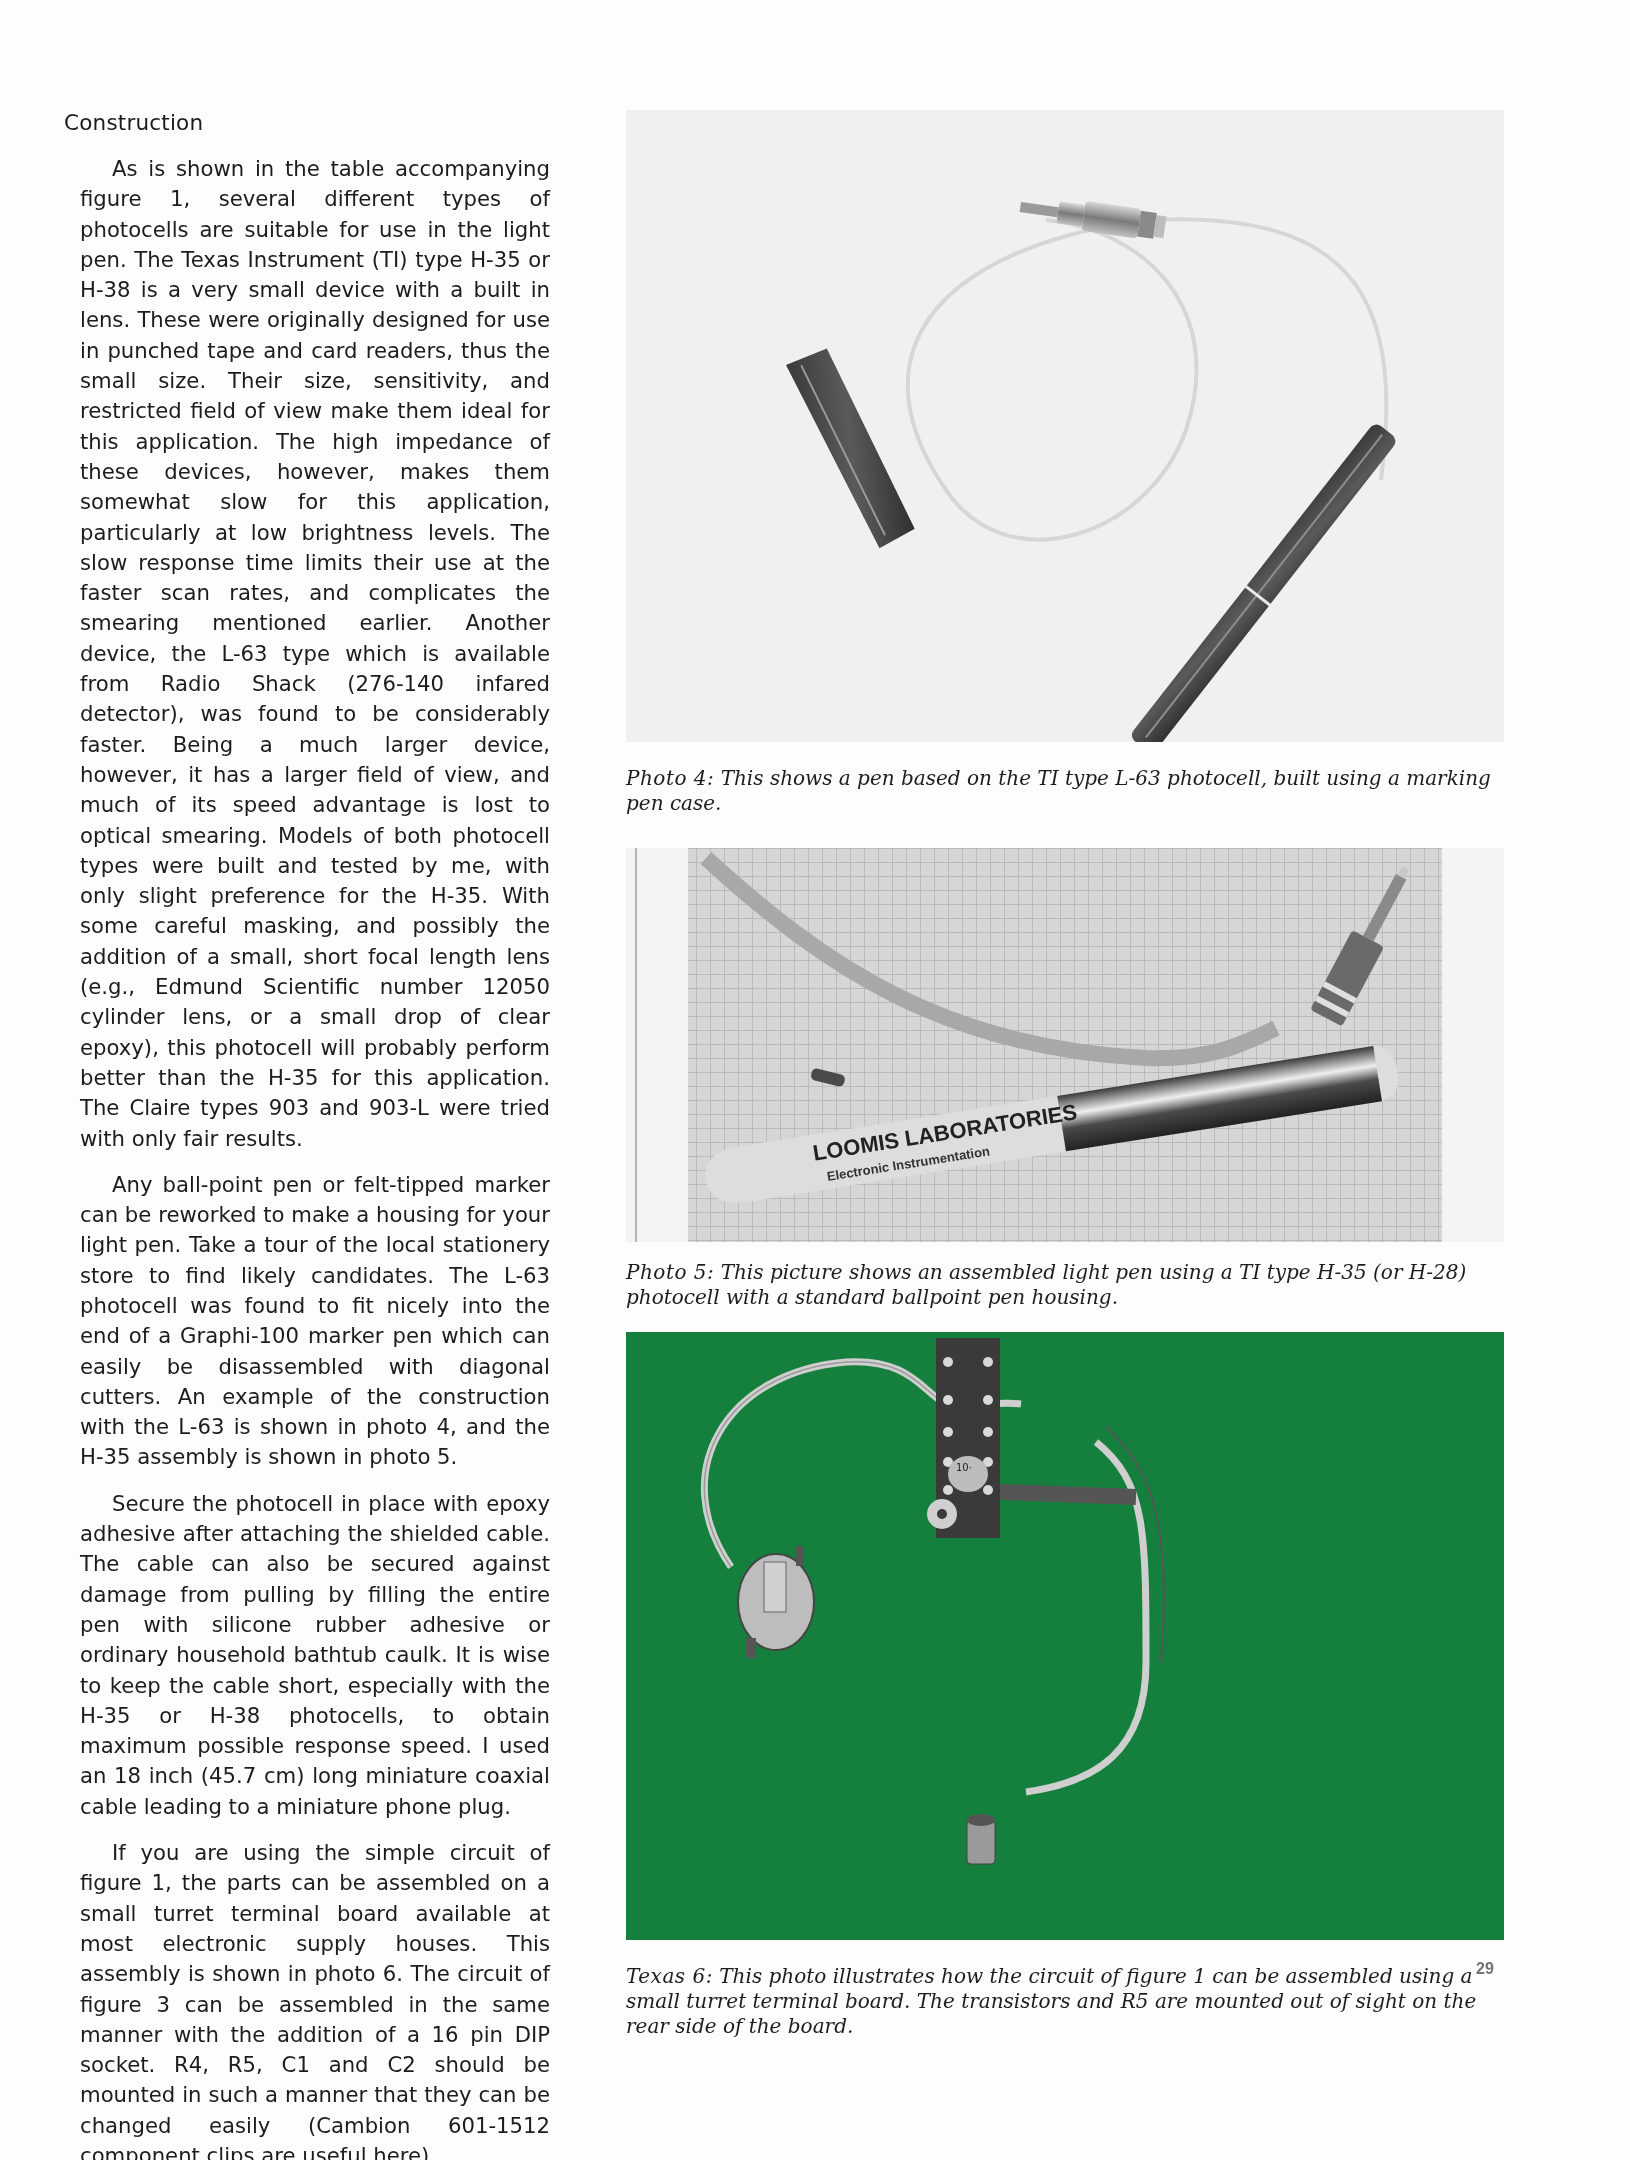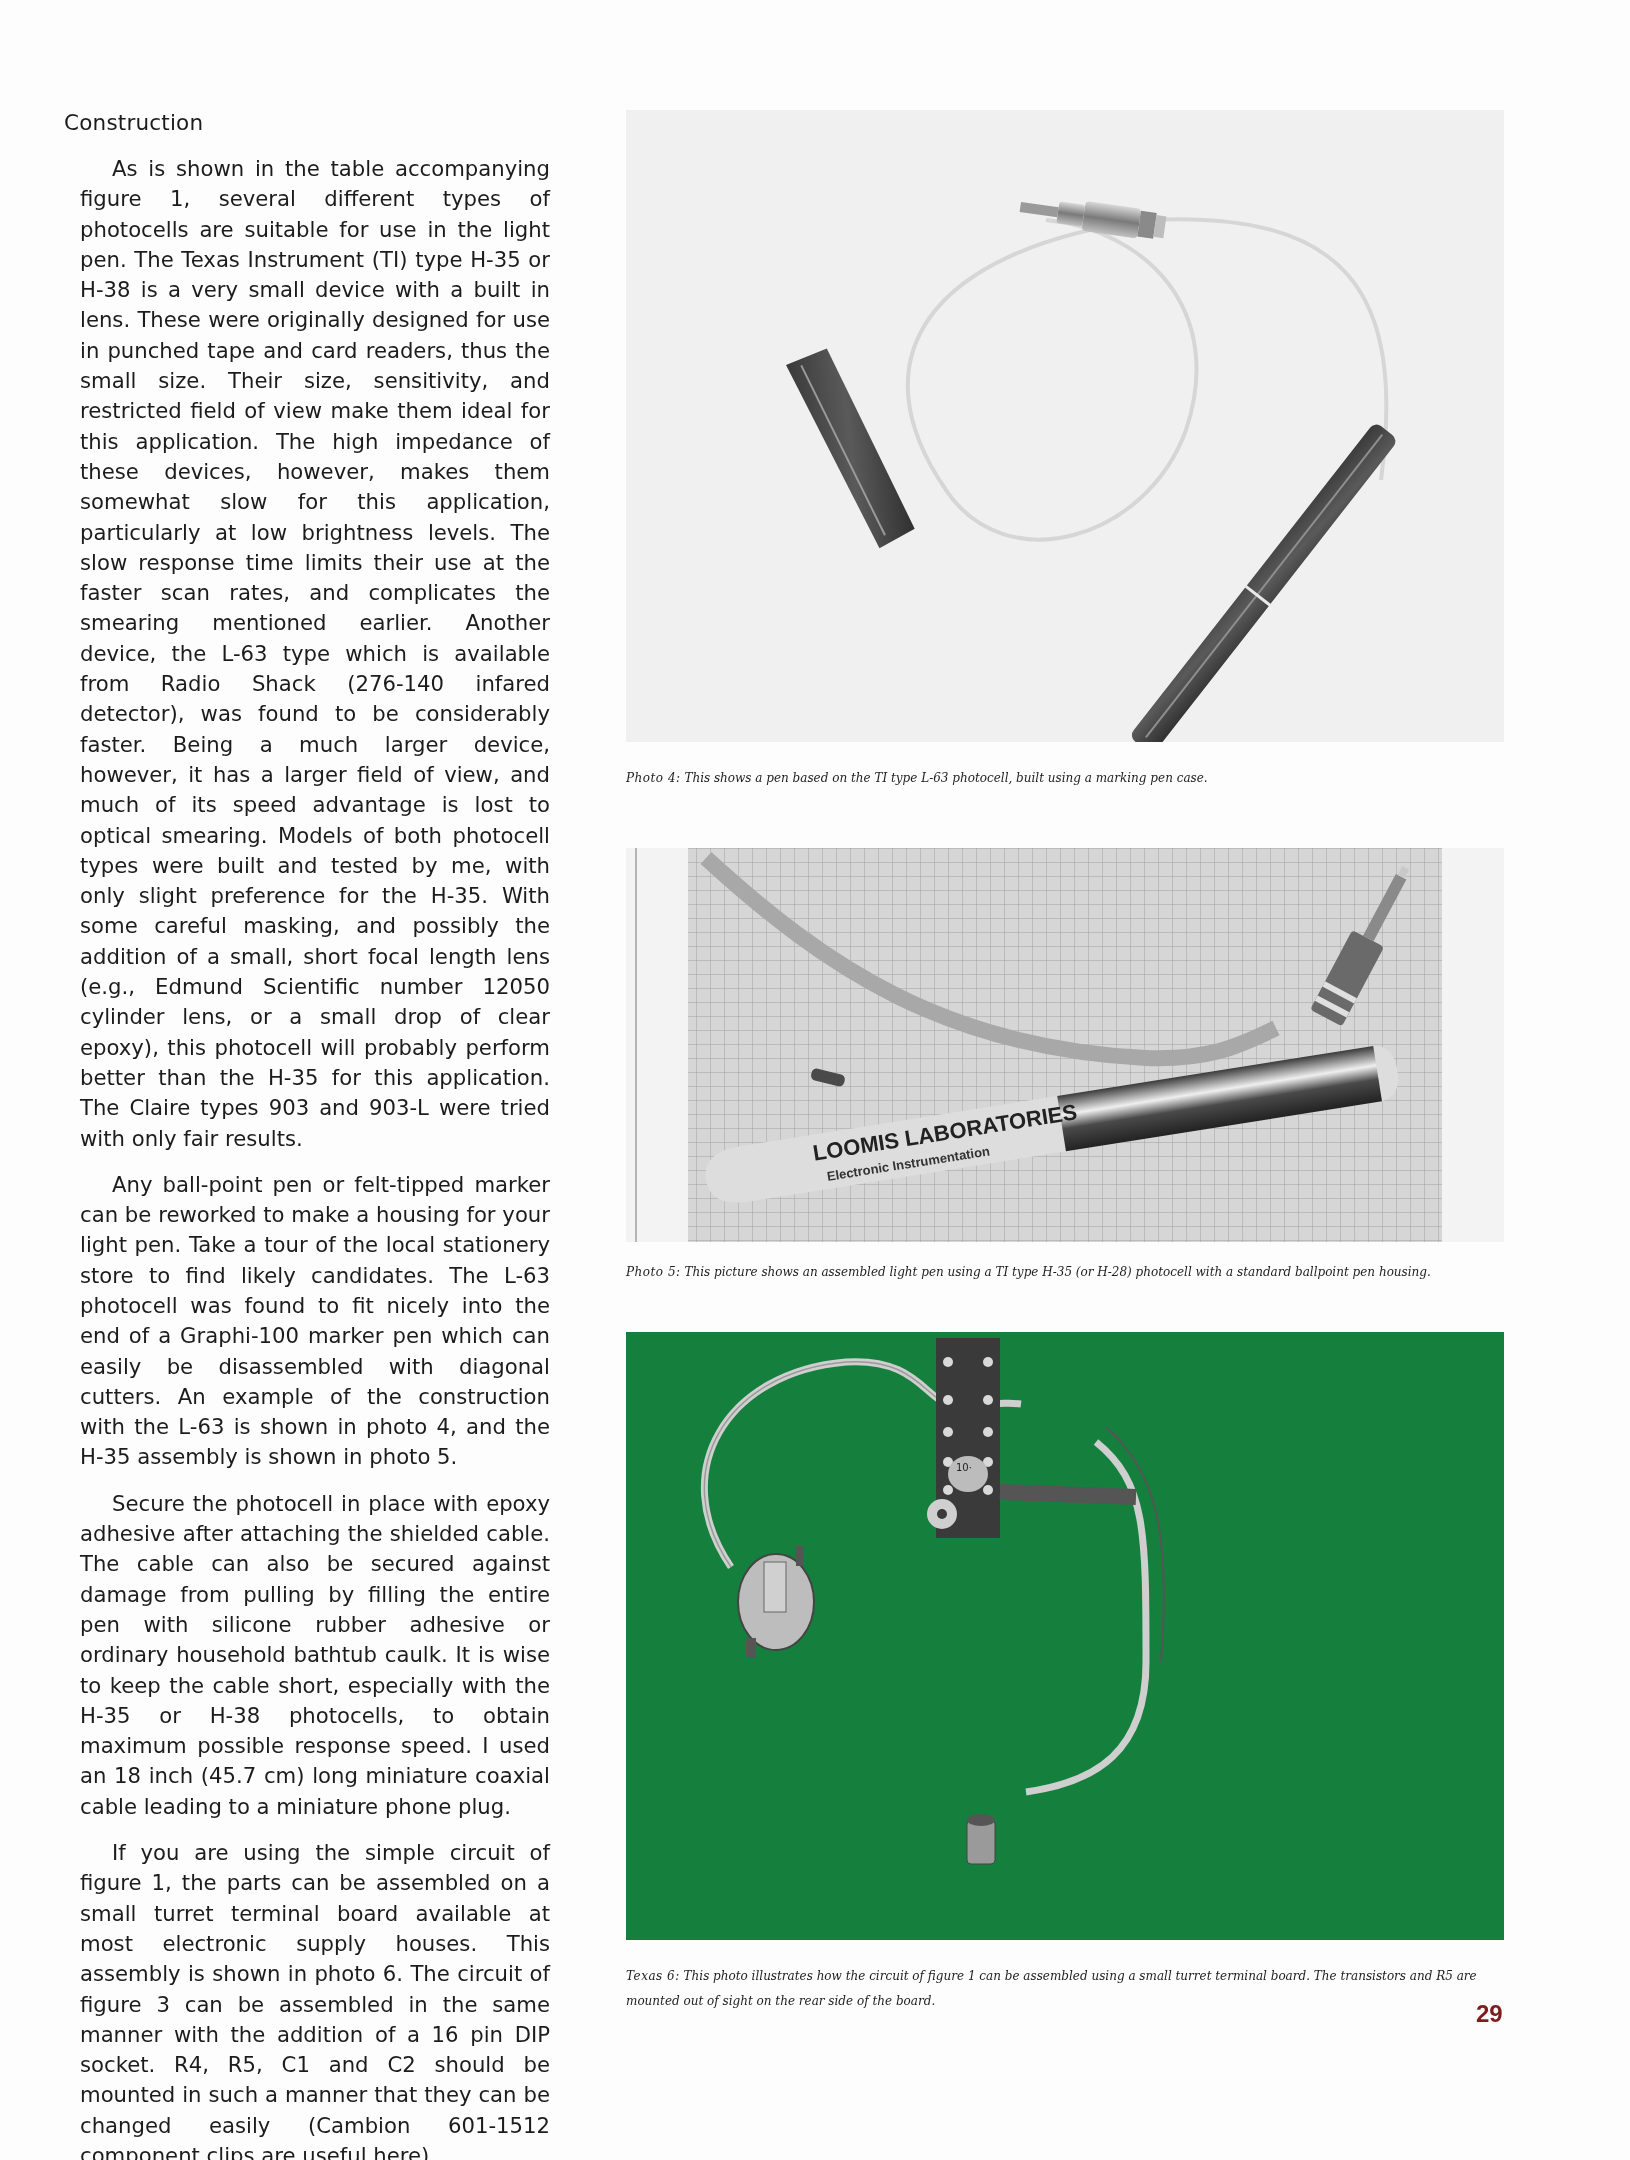--- a/index.html
+++ b/index.html
@@ -41,33 +41,33 @@
   .photo {
     position: absolute;
     background: #efefef;
     overflow: hidden;
   }
   .caption {
     position: absolute;
     left: 626px; width: 878px;
     font-family: "DejaVu Serif", serif;
     font-style: italic;
-    font-size: 12px;
+    font-size: 20px;
     line-height: 25px;
     color: #1d1d1d;
   }
   .caption .label { letter-spacing: 0.5px; }
 
   .page-number {
     position: absolute;
-    left: 1476px; top: 2000px;
+    left: 1476px; top: 1960px;
     font-family: "Liberation Sans", sans-serif;
     font-weight: bold;
-    font-size: 24px;
-    color: #7f1d1d;
+    font-size: 16px;
+    color: #737373;
   }
   svg { display: block; }
 </style>
 </head>
 <body>
 
 <div class="page">
 
   <div class="col-left">
     <h2 class="section-heading">Construction</h2>

